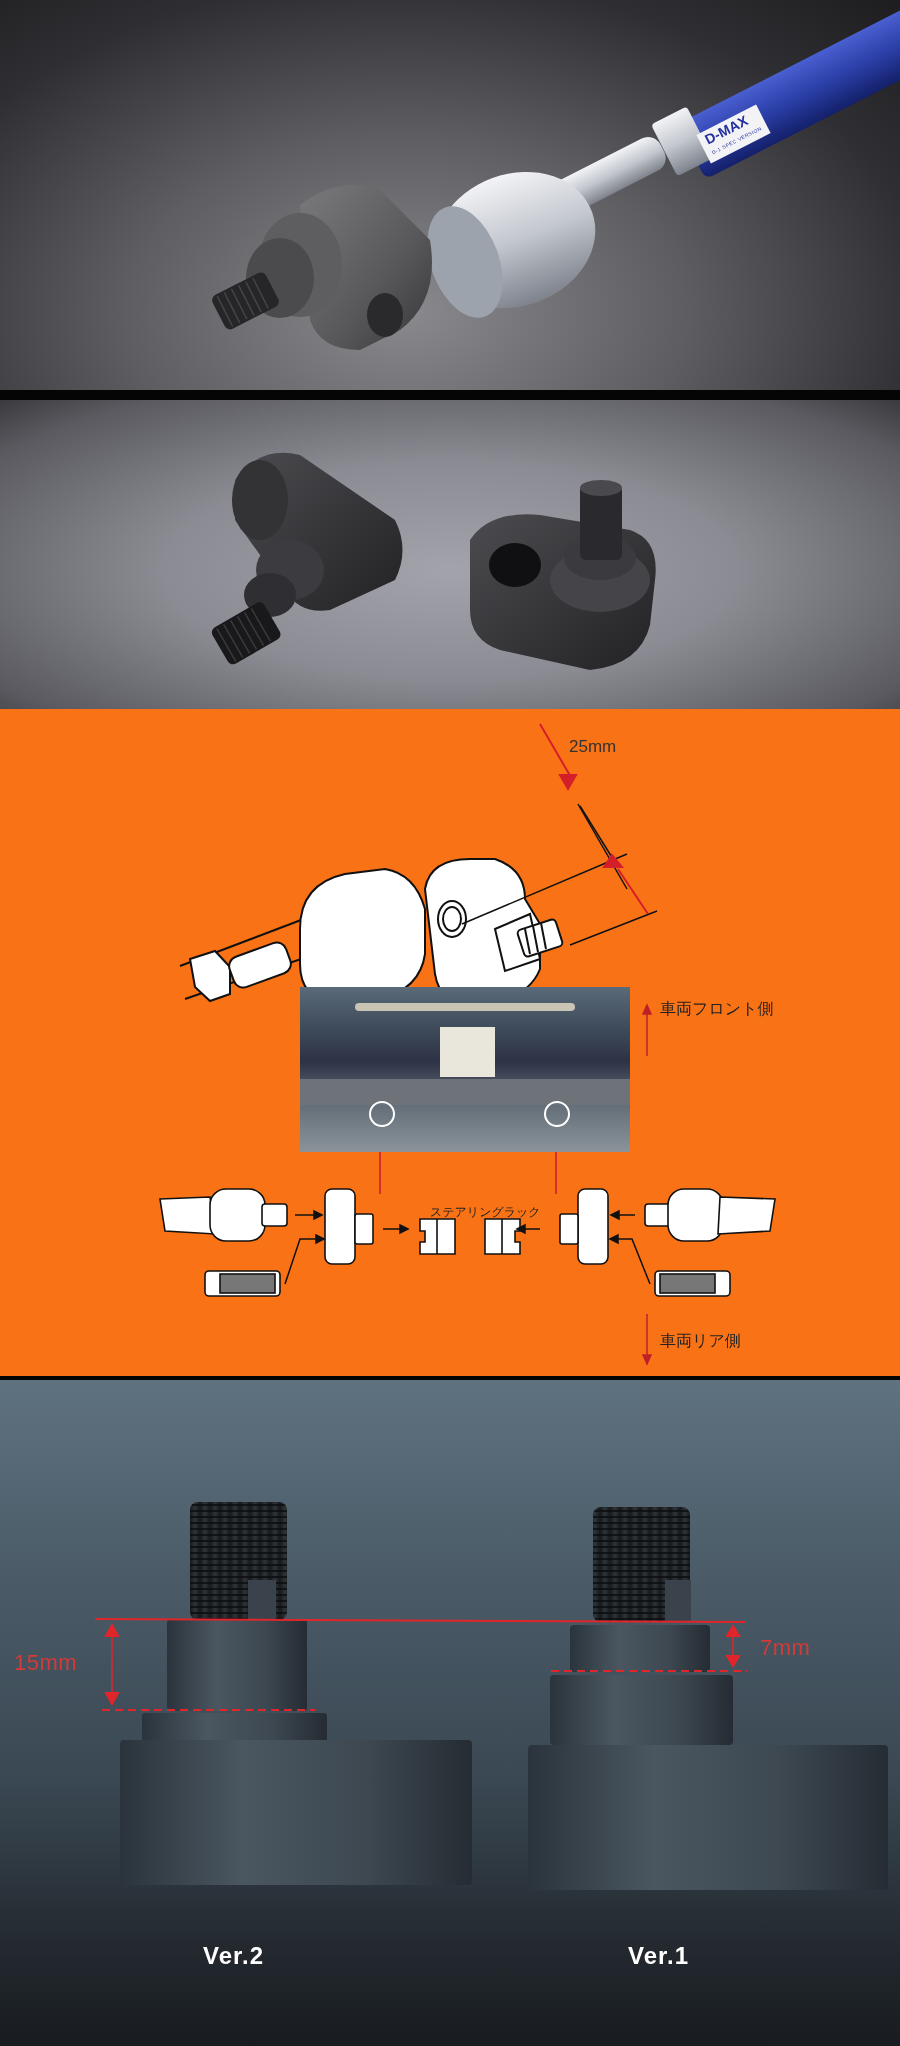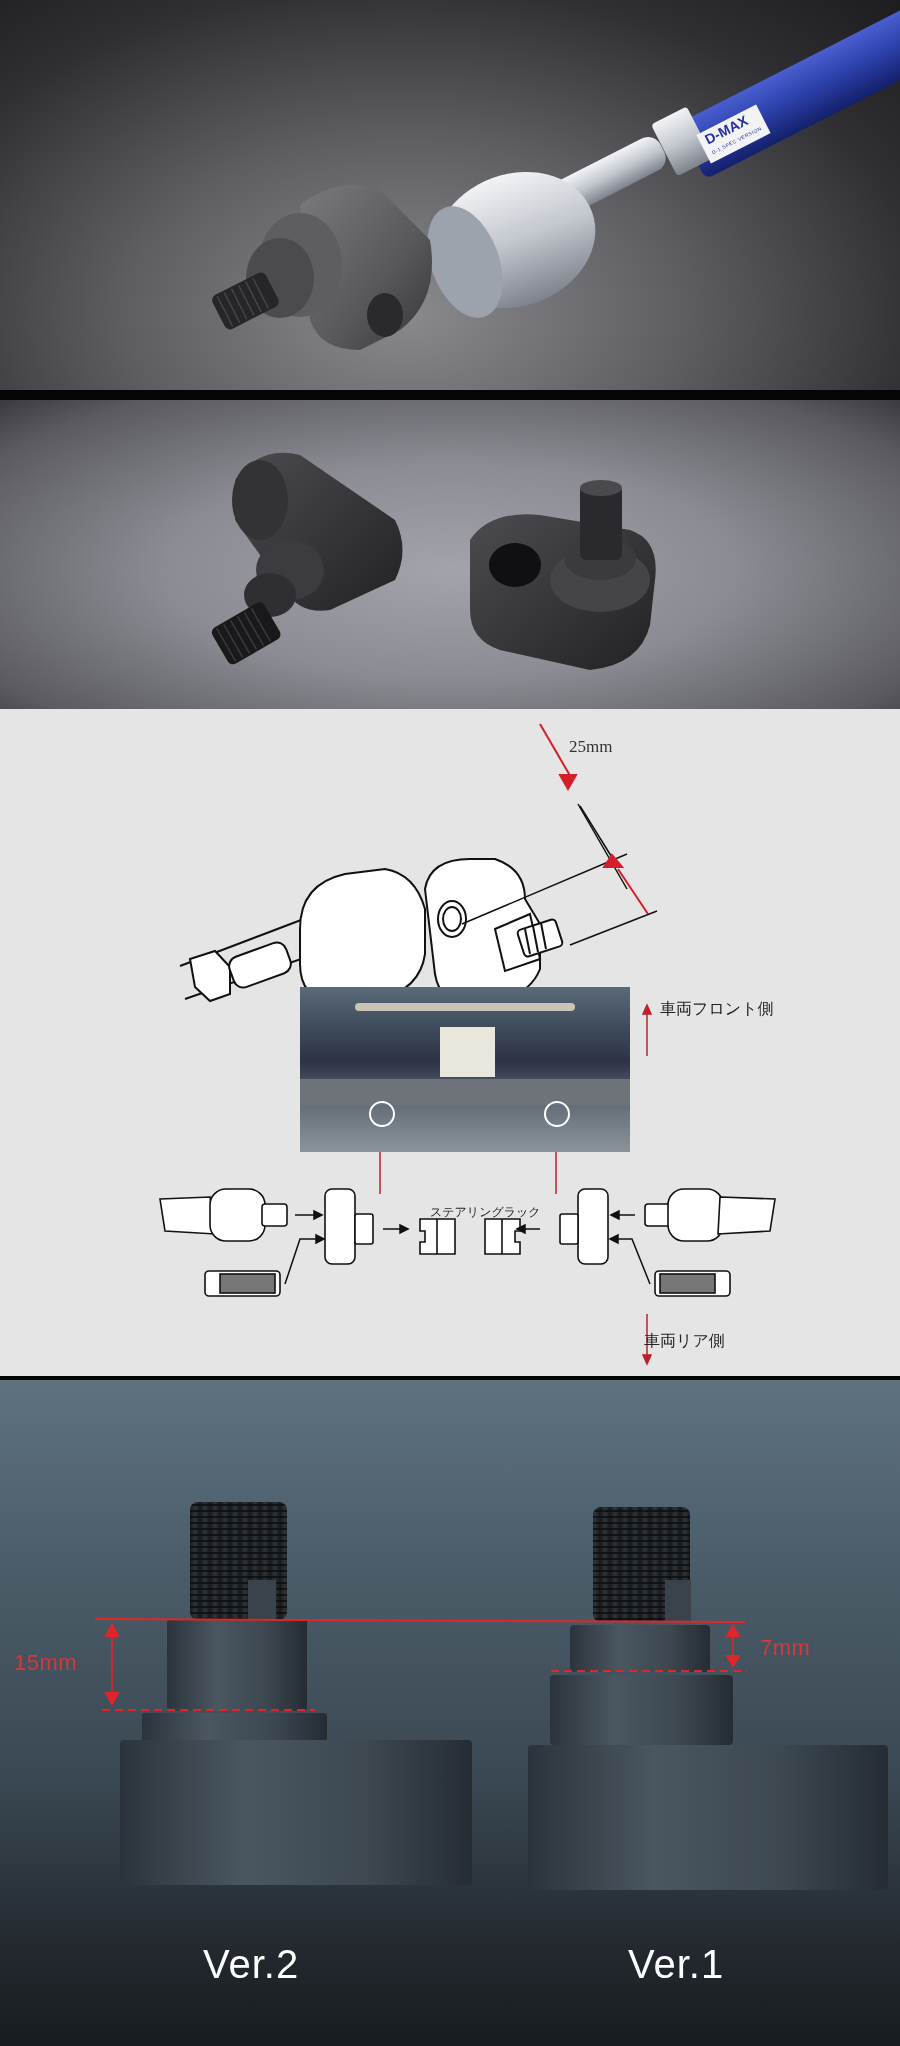--- a/index.html
+++ b/index.html
@@ -5,28 +5,28 @@
   html,body{margin:0;padding:0;background:#fff;}
   body{width:900px;height:2046px;position:relative;overflow:hidden;font-family:"Liberation Sans",sans-serif;}
   .section{position:absolute;left:0;width:900px;overflow:hidden;}
   .sep{position:absolute;left:0;width:900px;background:#050506;}
 
   
   #s1{top:0;height:390px;background:radial-gradient(ellipse at 45% 80%,#8a8a8e 0%,#5e5e62 40%,#2f2f33 75%,#1d1d20 100%);}
   
   #s2{top:400px;height:309px;background:radial-gradient(ellipse at 50% 55%,#a3a3ab 0%,#8b8b93 45%,#5a5a60 85%,#3a3a3f 100%);}
   
-  #s3{top:709px;height:667px;background:#e5e5e5;font-family:Liberation Serif, serif;}
+  #s3{top:709px;height:667px;background:#f97316;}
   
   #s4{top:1380px;height:666px;background:linear-gradient(180deg,#5f7280 0%,#4a5b67 30%,#3a4853 60%,#23292f 85%,#181c20 100%);}
 
   .jp-label{position:absolute;font-size:16px;color:#222;white-space:nowrap;}
   .dim-label{position:absolute;font-size:17px;color:#333;}
   .red-dim{position:absolute;font-size:22px;color:#d43a3a;letter-spacing:.5px;}
-  .ver{position:absolute;font-size:40px;font-weight:normal;color:#fff;letter-spacing:1px;}
+  .ver{position:absolute;font-size:24px;font-weight:bold;color:#fff;letter-spacing:1px;}
 
   .photo-underbody{position:absolute;left:300px;top:278px;width:330px;height:165px;
     background:linear-gradient(180deg,#5a6a78 0%,#3e4b5a 25%,#2d3245 45%,#626c76 70%,#8b949a 100%);overflow:hidden;}
   .ub-plate{position:absolute;left:140px;top:40px;width:55px;height:50px;background:#e9e6dc;}
   .ub-bar{position:absolute;left:55px;top:16px;width:220px;height:8px;border-radius:4px;background:#c9c4b4;}
   .ub-cross{position:absolute;left:0;top:92px;width:330px;height:26px;background:#6d7378;}
   .ub-circle{position:absolute;width:22px;height:22px;border:2px solid #fff;border-radius:50%;}
 
   .brand-label{position:absolute;background:#f3f3f6;color:#2230a0;padding:2px 6px;transform:rotate(-27deg);
     font-weight:bold;font-size:14px;line-height:14px;}
@@ -226,21 +226,21 @@
   <div class="photo-underbody">
     <div class="ub-bar"></div>
     <div class="ub-plate"></div>
     <div class="ub-cross"></div>
     <div class="ub-circle" style="left:69px;top:114px;"></div>
     <div class="ub-circle" style="left:244px;top:114px;"></div>
   </div>
 
   <div class="jp-label" style="left:660px;top:290px;">車両フロント側</div>
   <div class="jp-label" style="left:430px;top:495px;font-size:12px;">ステアリングラック</div>
-  <div class="jp-label" style="left:644px;top:622px;">車両リア側</div>
+  <div class="jp-label" style="left:660px;top:622px;">車両リア側</div>
 </div>
 
 <div class="sep" style="top:1376px;height:4px;"></div>
 
 <div class="section" id="s4">
   <svg width="900" height="666" viewBox="0 0 900 666" style="position:absolute;left:0;top:0;">
     <defs>
       <linearGradient id="cyl" x1="0" y1="0" x2="1" y2="0">
         <stop offset="0" stop-color="#2b343c"></stop>
           <stop offset=".35" stop-color="#4a5660"></stop>

